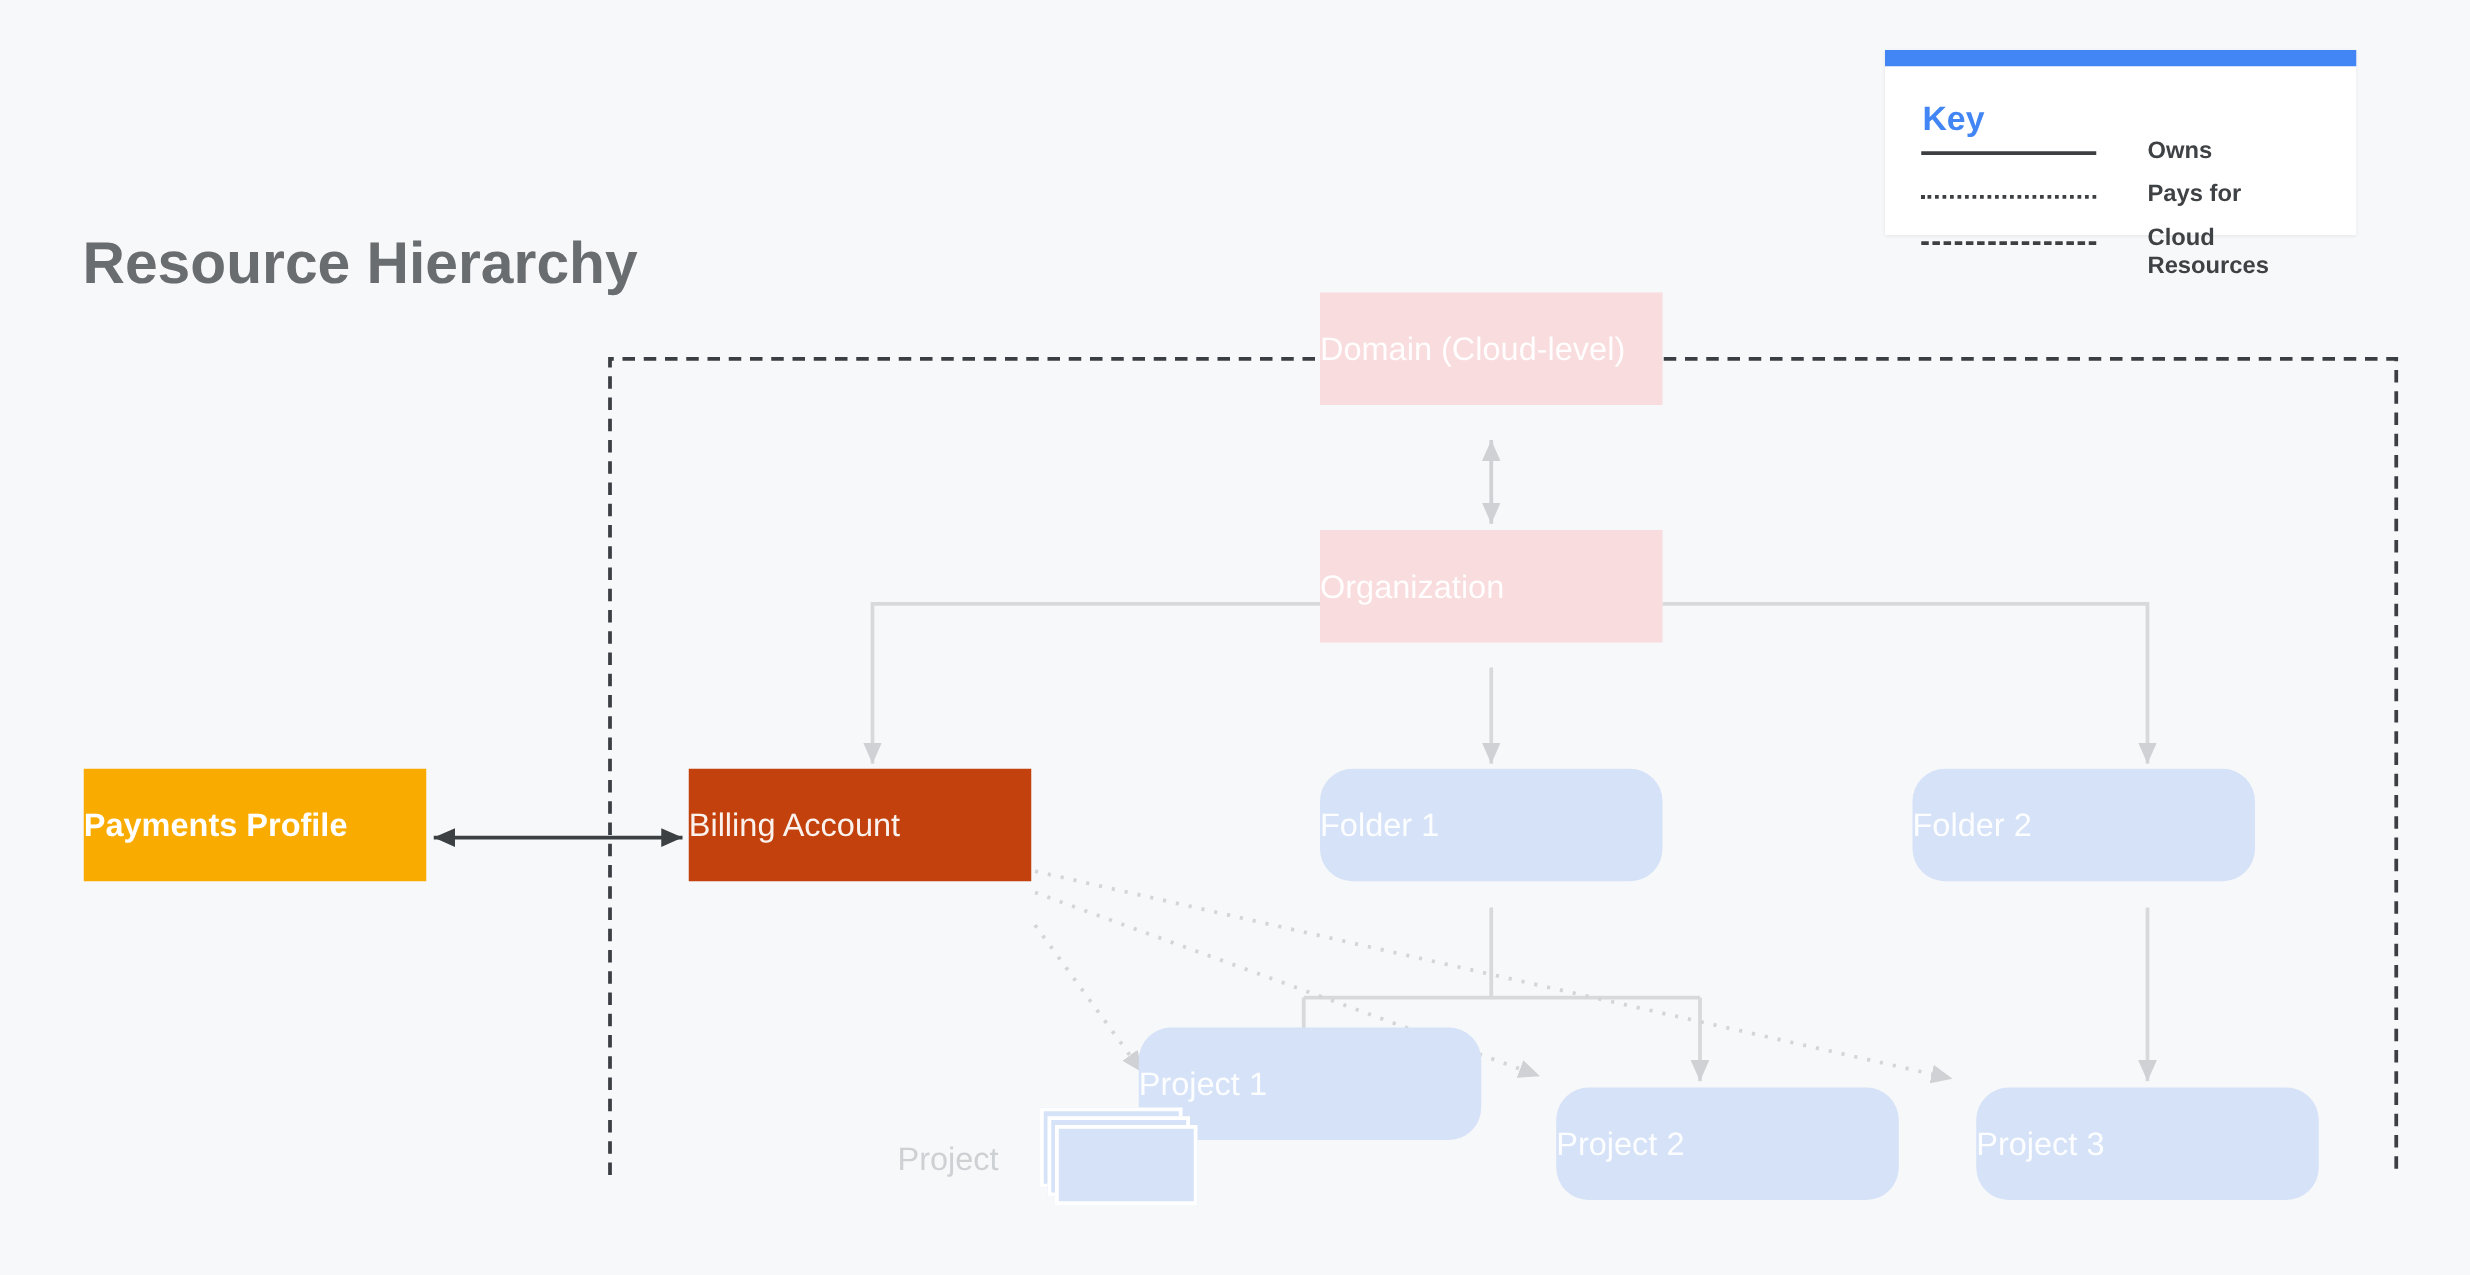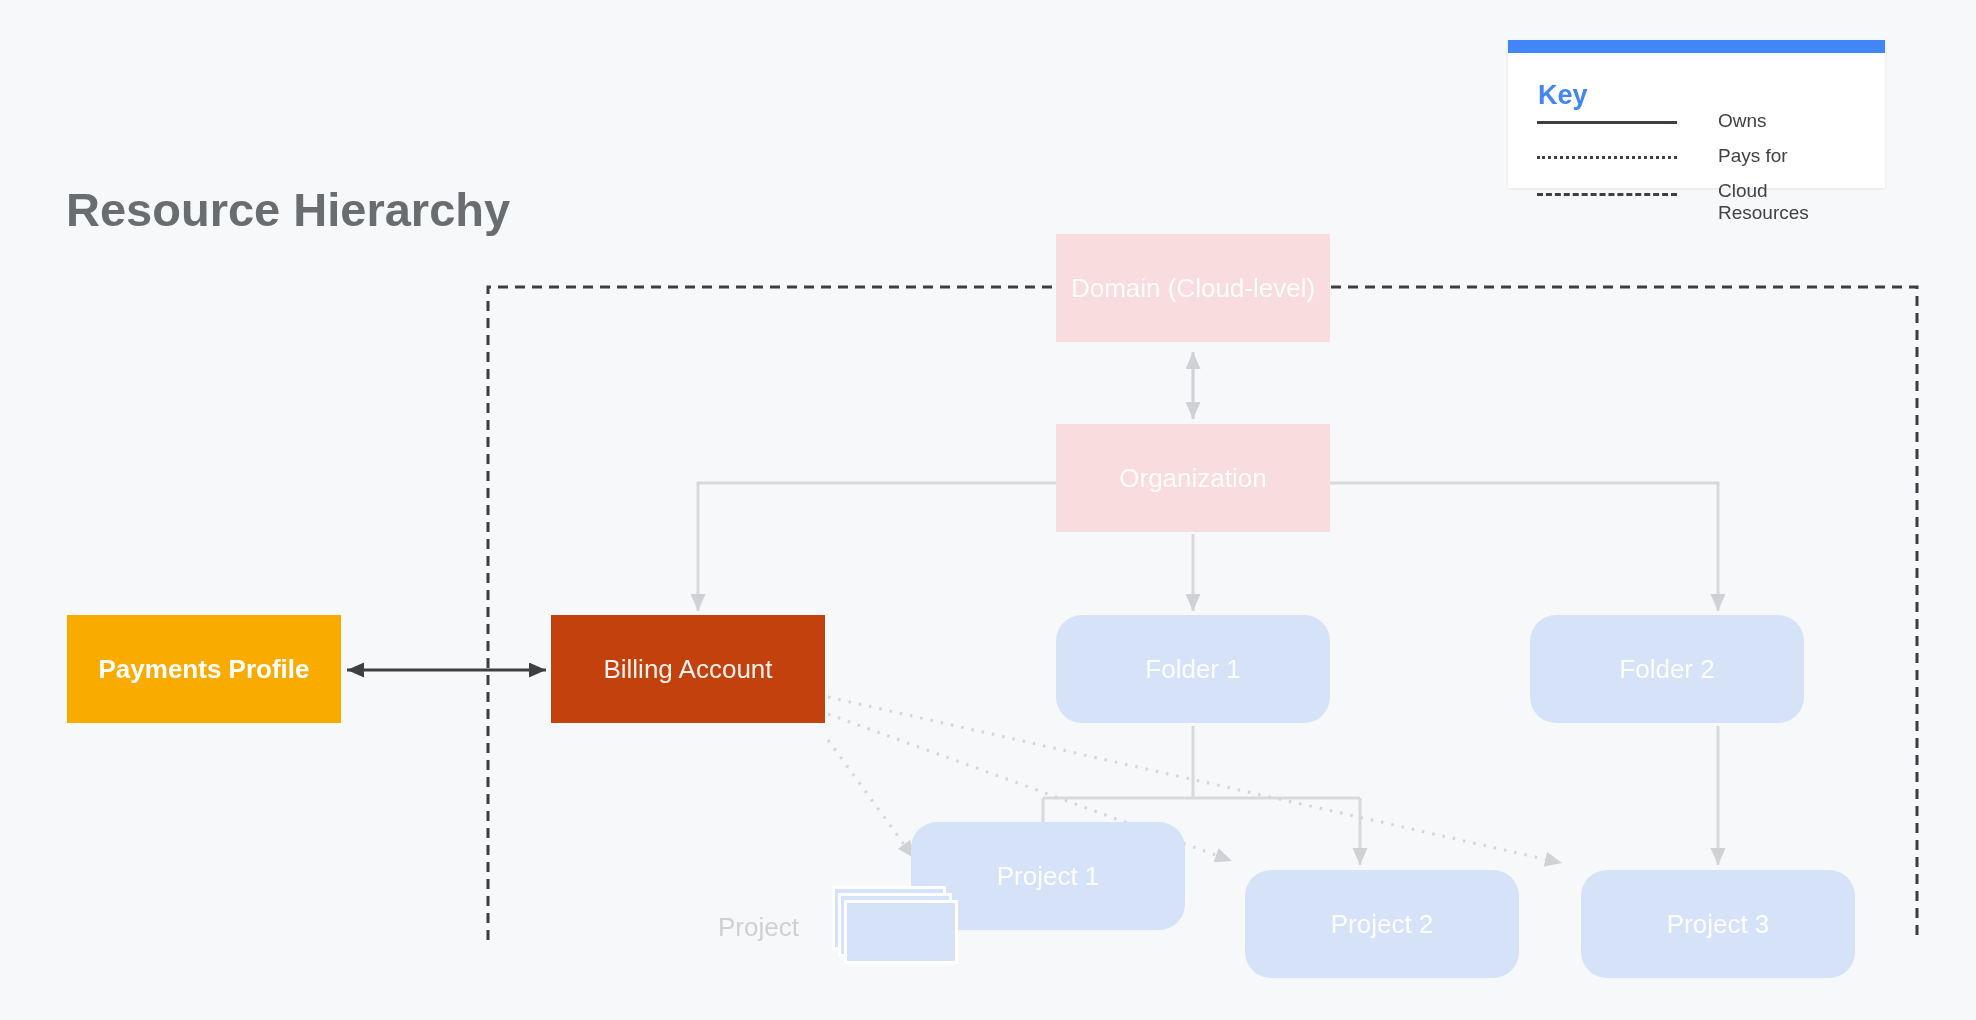--- a/index.html
+++ b/index.html
@@ -9,22 +9,22 @@
     font-family:"Liberation Sans", sans-serif;
   }
   .title{
     position:absolute;left:66px;top:183px;margin:0;
     font-size:47px;font-weight:700;color:#6a6d70;line-height:1.15;
   }
   svg.wires{position:absolute;left:0;top:0;z-index:1;}
 
   
   .node{
-    position:absolute;width:274px;height:108px;z-index:2;
-    display:flex;align-items:center;justify-content:center;
+    position:absolute;width:274px;height:90px;z-index:2;
+    display:flex;align-items:center;
     font-size:26px;color:rgba(255,255,255,0.93);text-align:center;
   }
   .node.pink {background:#f9dcdd;}
   .node.green{background:#c2410c;}
   .node.blue {background:#d6e2f7;border-radius:26px;}
   .node.yellow{background:#f9ab00;color:#ffffff;font-weight:bold;}
   .n-domain   {left:1056px;top:234px;}
   .n-org      {left:1056px;top:424px;}
   .n-payments {left:67px;  top:615px;}
   .n-billing  {left:551px; top:615px;}
@@ -57,21 +57,21 @@
   .legend-title{
     position:absolute;left:30px;top:40px;
     font-size:27px;font-weight:bold;color:#4285f4;
   }
   .line-sample{position:absolute;left:29px;width:140px;height:0;}
   .ls-solid {top:81px; border-top:3px solid  #3c4043;}
   .ls-dotted{top:116px;border-top:3px dotted #3c4043;}
   .ls-dashed{top:153px;border-top:3px dashed #3c4043;}
   .legend-label{
     position:absolute;left:210px;width:130px;
-    font-size:19px;font-weight:normal;color:#3f4245;line-height:22px;
+    font-size:19px;font-weight:bold;color:#3f4245;line-height:22px;
   }
   .ll-owns {top:70px;}
   .ll-pays {top:105px;}
   .ll-cloud{top:140px;}
 </style>
 </head>
 <body>
 
 <div class="canvas">
 

